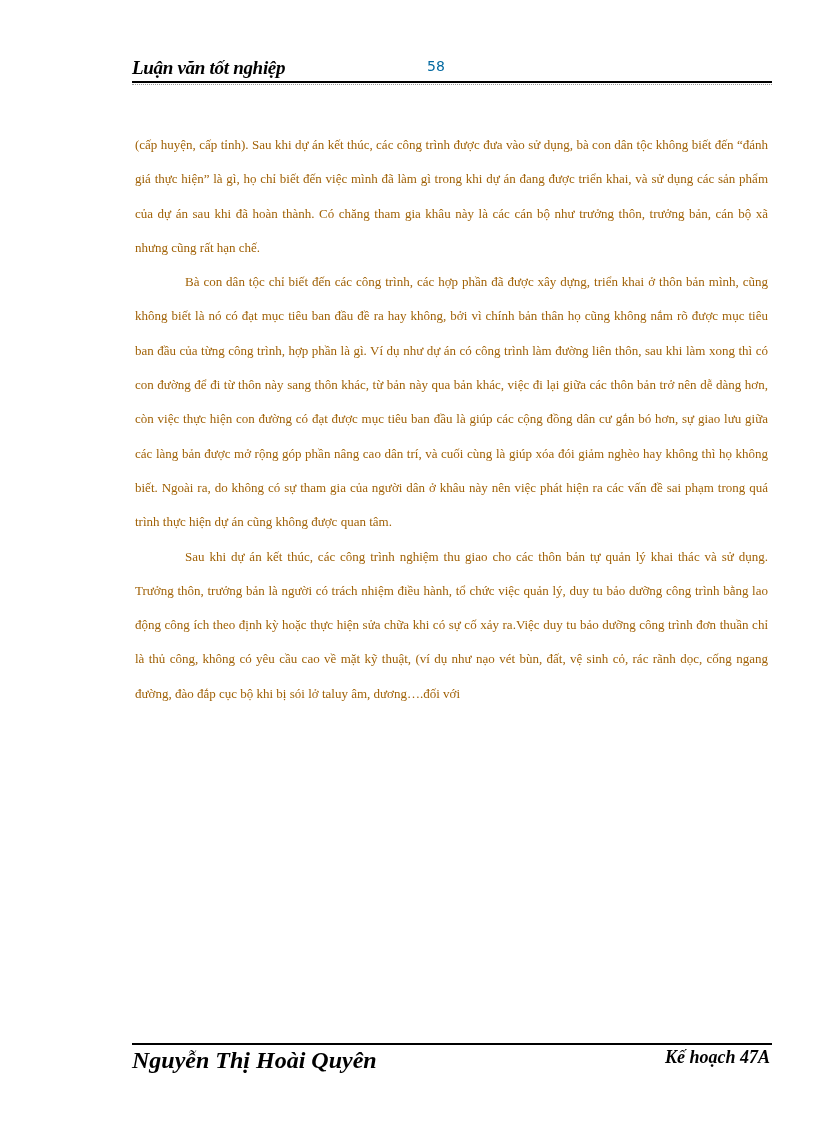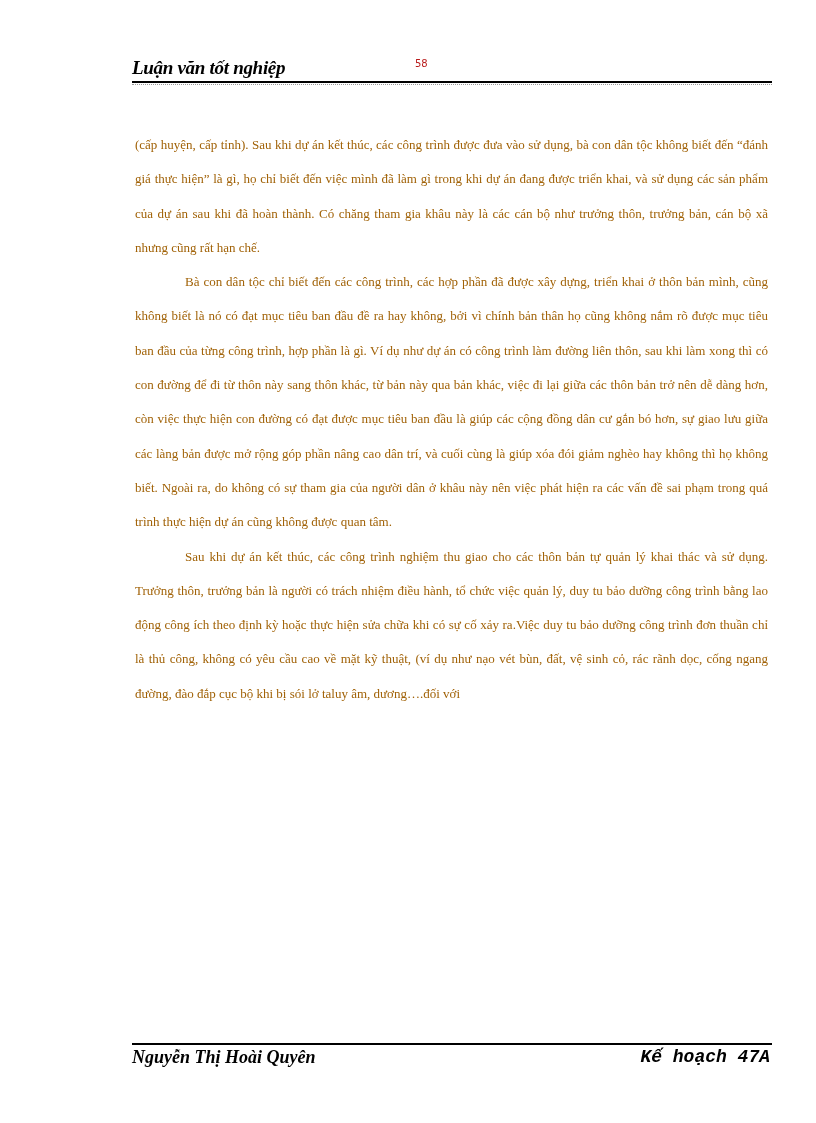--- a/index.html
+++ b/index.html
@@ -1,29 +1,29 @@
 <!DOCTYPE html>
 <html><head>
   <meta charset="utf-8">
   <style>
     html, body { margin: 0; padding: 0; background: #ffffff; }
     body { width: 816px; height: 1123px; position: relative; overflow: hidden; }
     .page { position: absolute; left: 0; top: 0; width: 816px; height: 1123px; background: #fff; }
     .header { position: absolute; left: 132px; top: 55px; width: 640px; height: 26px; }
     .header-title { position: absolute; left: 0; top: 2px; font-family: "Liberation Serif", serif; font-style: italic; font-weight: bold; font-size: 19px; color: #000; letter-spacing: -0.3px; }
-    .page-number { position: absolute; left: 283px; top: 3px; font-family: "DejaVu Sans", sans-serif; font-size: 10px; color: #b91c1c; }
+    .page-number { position: absolute; left: 295px; top: 3px; font-family: "DejaVu Sans", sans-serif; font-size: 14px; color: #0369a1; }
     .header-rule { position: absolute; left: 132px; top: 81px; width: 640px; height: 0; border-top: 2px solid #000; }
     .header-rule-thin { position: absolute; left: 132px; top: 84px; width: 640px; height: 0; border-top: 1px dotted #999; }
     .body { position: absolute; left: 135px; top: 128px; width: 633px; font-family: "Liberation Serif", serif; font-size: 13px; color: #a16207; line-height: 34.3px; }
     .body p { margin: 0; text-align: justify; text-align-last: left; }
     .indent { text-indent: 50px; font-family: Liberation Serif, serif; }
     .heading { font-weight: bold; text-indent: 50px; margin: 0; }
     .footer-rule { position: absolute; left: 132px; top: 1043px; width: 640px; height: 0; border-top: 2px solid #000; }
-    .footer-left { position: absolute; left: 132px; top: 1047px; font-family: "Liberation Serif", serif; font-style: italic; font-weight: bold; font-size: 18px; color: #000; }
-    .footer-right { position: absolute; right: 46px; top: 1047px; font-family: Liberation Mono, monospace; font-style: italic; font-weight: bold; font-size: 18px; color: #000; }
+    .footer-left { position: absolute; left: 132px; top: 1047px; font-family: "Liberation Serif", serif; font-style: italic; font-weight: bold; font-size: 24px; color: #000; }
+    .footer-right { position: absolute; right: 46px; top: 1047px; font-family: Liberation Serif, serif; font-style: italic; font-weight: bold; font-size: 18px; color: #000; }
   </style>
 </head>
 <body>
 
 <div class="page">
 
   <div class="header">
     <span class="header-title">Luận văn tốt nghiệp</span>
     <span class="page-number">58</span>
   </div>

